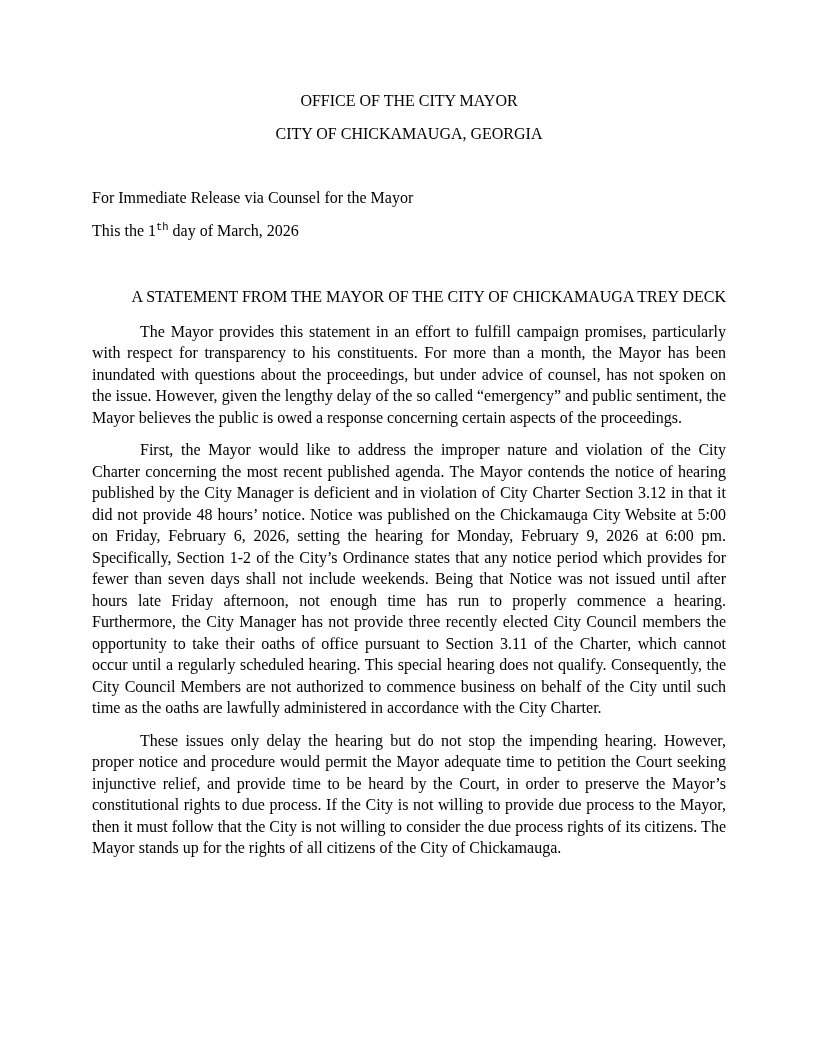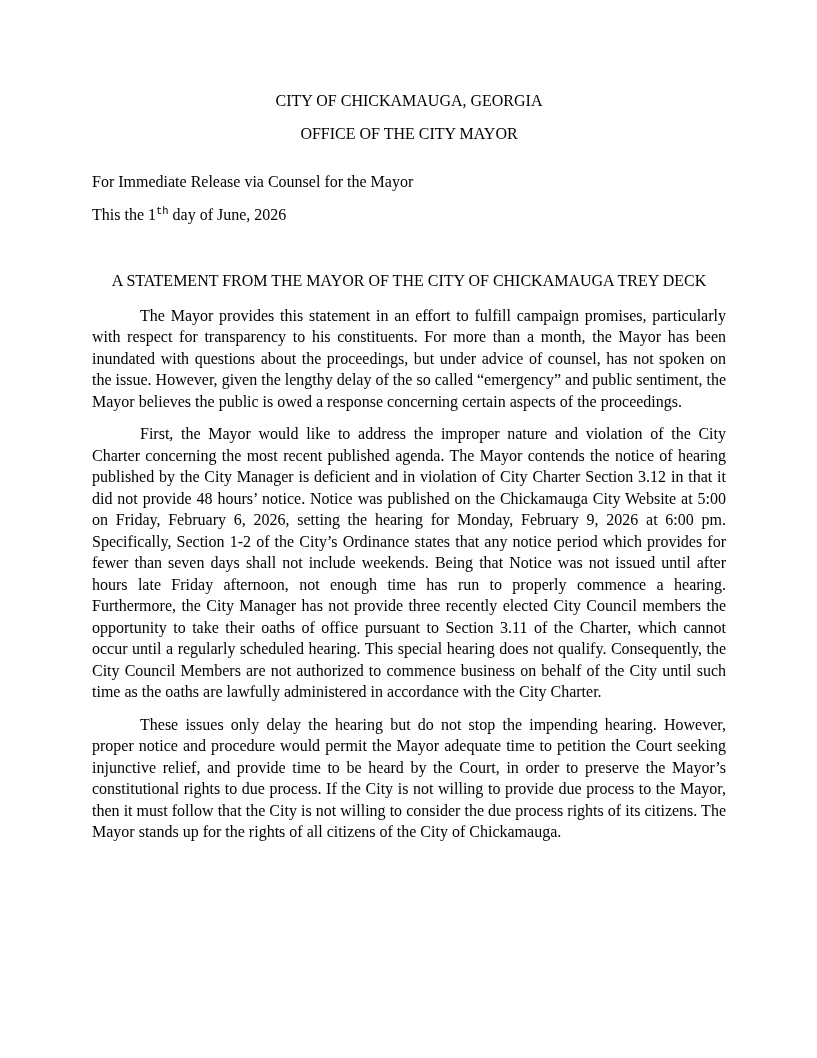--- a/index.html
+++ b/index.html
@@ -19,60 +19,60 @@
     color: #000000;
     overflow: hidden;
   }
   .header-block { margin: 0; }
   .header-line {
     text-align: center;
     line-height: 32.5px;
     white-space: nowrap;
   }
   .release-block {
-    margin-top: 16px;
+    margin-top: 32px;
   }
   .release-line {
     line-height: 32.5px;
     text-align: left;
     white-space: nowrap;
   }
   .date-line sup {
     font-size: 10.5px;
     line-height: 0;
     vertical-align: super;
     font-family: Liberation Mono, monospace;
   }
   .statement-heading {
     margin-top: 39px;
     margin-bottom: 13px;
-    text-align: center;
+    text-align: right;
     line-height: 21.5px;
     white-space: nowrap;
   }
   p.body-para {
     margin: 4px 0 11px 0;
     line-height: 21.5px;
     text-align: justify;
     text-indent: 48px;
   }
 </style>
 </head>
 <body>
 
 <div class="page">
 
   <div class="header-block">
+    <div class="header-line">OFFICE OF THE CITY MAYOR</div>
     <div class="header-line">CITY OF CHICKAMAUGA, GEORGIA</div>
-    <div class="header-line">OFFICE OF THE CITY MAYOR</div>
   </div>
 
   <div class="release-block">
     <div class="release-line">For Immediate Release via Counsel for the Mayor</div>
-    <div class="release-line date-line"><span>This the 1</span><sup>th</sup><span> day of June, 2026</span></div>
+    <div class="release-line date-line"><span>This the 1</span><sup>th</sup><span> day of March, 2026</span></div>
   </div>
 
   <div class="statement-heading">A STATEMENT FROM THE MAYOR OF THE CITY OF CHICKAMAUGA TREY DECK</div>
 
   <p class="body-para">The Mayor provides this statement in an effort to fulfill campaign promises, particularly with respect for transparency to his constituents. For more than a month, the Mayor has been inundated with questions about the proceedings, but under advice of counsel, has not spoken on the issue. However, given the lengthy delay of the so called “emergency” and public sentiment, the Mayor believes the public is owed a response concerning certain aspects of the proceedings.</p>
   <p class="body-para">First, the Mayor would like to address the improper nature and violation of the City Charter concerning the most recent published agenda. The Mayor contends the notice of hearing published by the City Manager is deficient and in violation of City Charter Section 3.12 in that it did not provide 48 hours’ notice. Notice was published on the Chickamauga City Website at 5:00 on Friday, February 6, 2026, setting the hearing for Monday, February 9, 2026 at 6:00 pm. Specifically, Section 1-2 of the City’s Ordinance states that any notice period which provides for fewer than seven days shall not include weekends. Being that Notice was not issued until after hours late Friday afternoon, not enough time has run to properly commence a hearing. Furthermore, the City Manager has not provide three recently elected City Council members the opportunity to take their oaths of office pursuant to Section 3.11 of the Charter, which cannot occur until a regularly scheduled hearing.  This special hearing does not qualify. Consequently, the City Council Members are not authorized to commence business on behalf of the City until such time as the oaths are lawfully administered in accordance with the City Charter.</p>
   <p class="body-para">These issues only delay the hearing but do not stop the impending hearing.  However, proper notice and procedure would permit the Mayor adequate time to petition the Court seeking injunctive relief, and provide time to be heard by the Court, in order to preserve the Mayor’s constitutional rights to due process.  If the City is not willing to provide due process to the Mayor, then it must follow that the City is not willing to consider the due process rights of its citizens. The Mayor stands up for the rights of all citizens of the City of Chickamauga.</p>
 
 </div>
 

